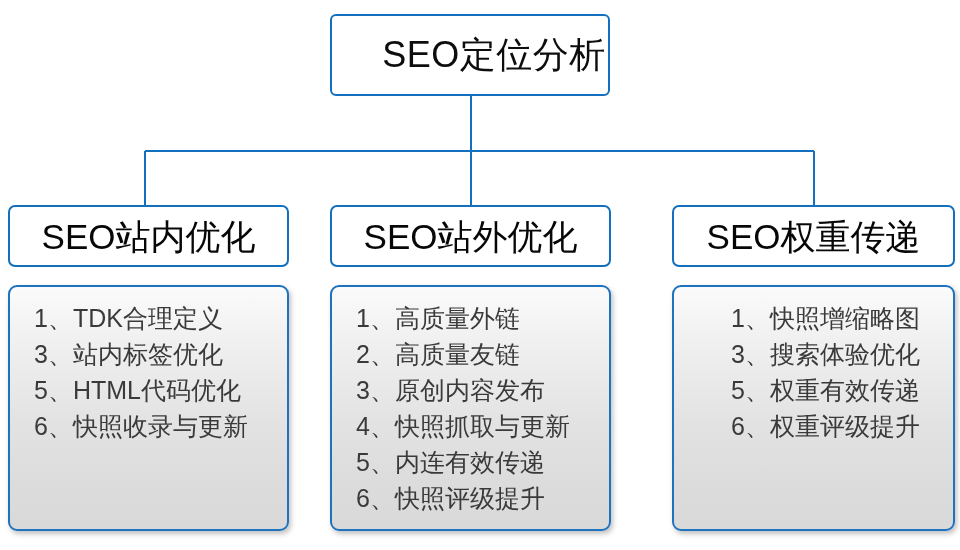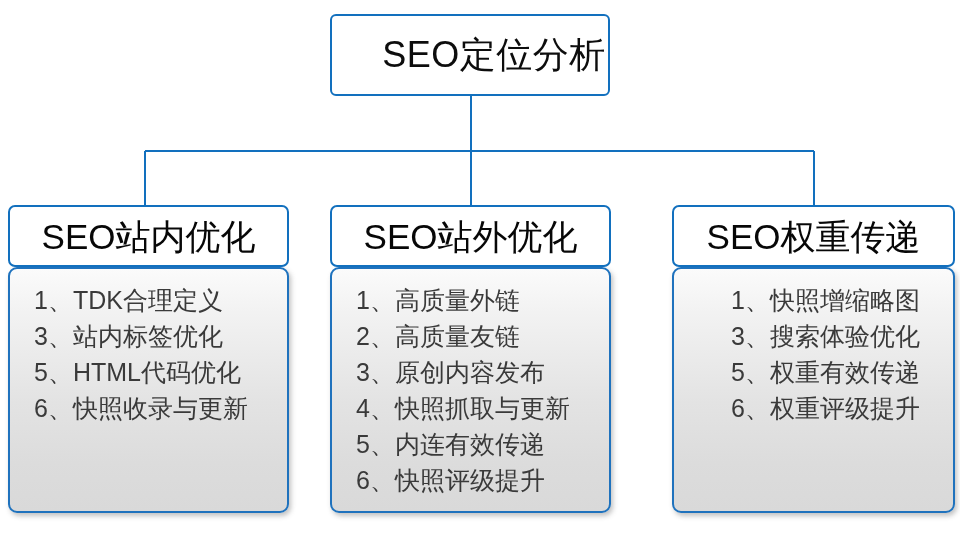--- a/index.html
+++ b/index.html
@@ -81,21 +81,21 @@
   .col-header .title {
     font-size: 35px;
     color: #070707;
     line-height: 1;
     white-space: nowrap;
     font-weight: 500;
   }
 
   .col-body {
     box-sizing: border-box;
-    margin-top: 0;
+    margin-top: 18px;
     height: 246px;
     border: 2px solid #1f72bd;
     border-radius: 9px;
     background: linear-gradient(to bottom, #fbfbfb 0%, #f2f2f2 18%, #e3e3e3 55%, #dcdcdc 80%, #d9d9d9 100%);
     box-shadow: 2px 3px 5px rgba(120,120,120,0.45);
     padding: 13px 0 0 0;
     overflow: hidden;
   }
 
   .item-list {

